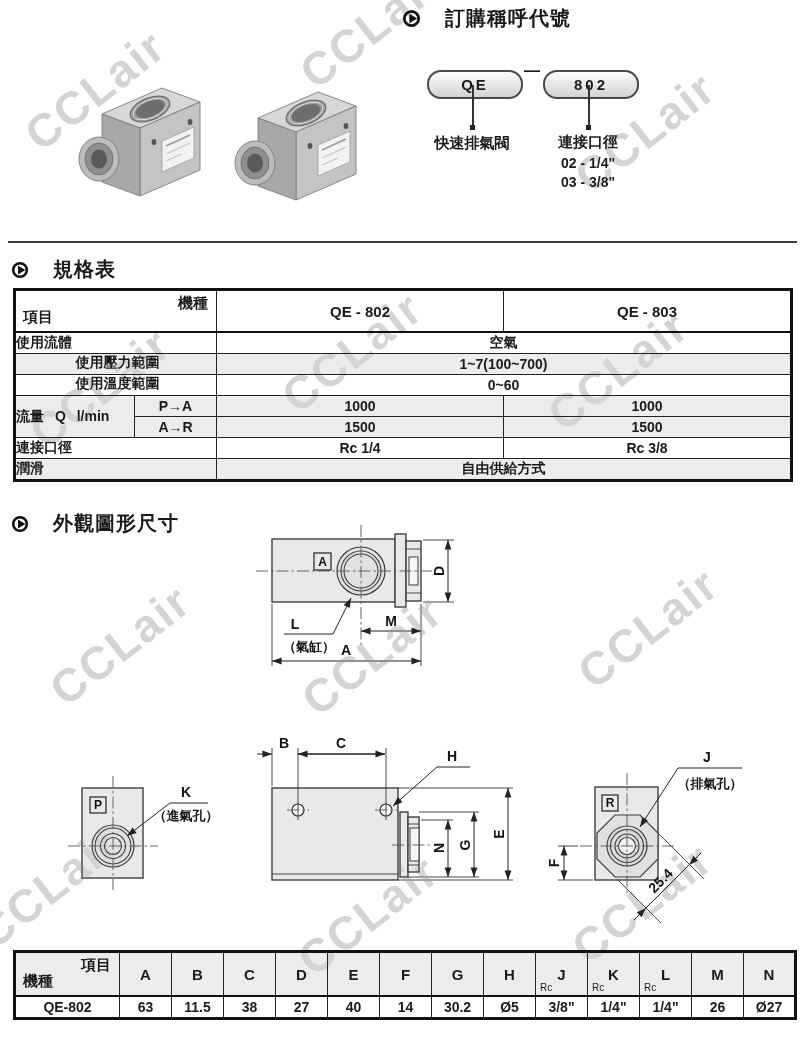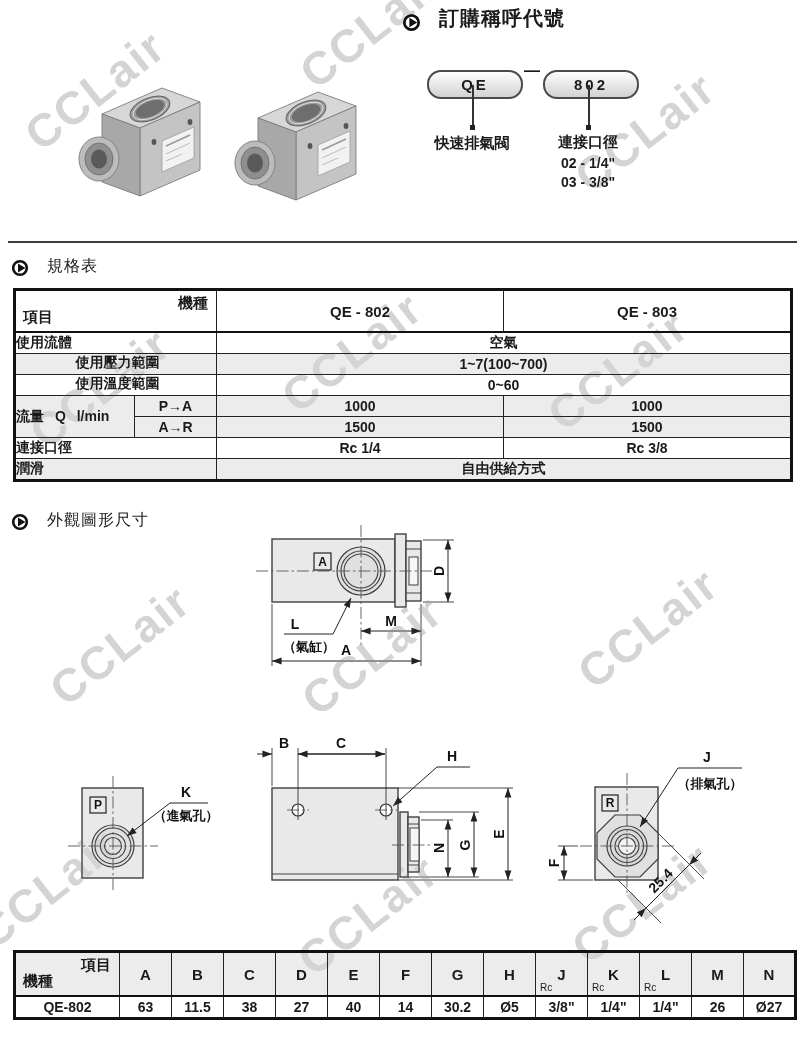--- a/index.html
+++ b/index.html
@@ -4,22 +4,22 @@
 <style>
   html,body{margin:0;padding:0;}
   body{width:800px;height:1045px;position:relative;background:#fff;overflow:hidden;
        font-family:"Liberation Sans","DejaVu Sans",sans-serif;color:#1a1a1a;}
   .abs{position:absolute;}
   
   .wm{position:absolute;transform:translate(-50%,-50%) rotate(-38deg);
       font-size:46px;font-weight:bold;letter-spacing:2px;color:#d4d4d4;
       mix-blend-mode:darken;white-space:nowrap;z-index:40;pointer-events:none;}
   
-  .sec{display:flex;align-items:flex-end;gap:18px;z-index:2;}
-  .sec .ttl{font-size:16px;font-weight:normal;letter-spacing:1px;}
+  .sec{display:flex;align-items:center;gap:24px;z-index:2;}
+  .sec .ttl{font-size:20px;font-weight:bold;letter-spacing:1px;}
   .ord-ttl{font-size:20px;font-weight:bold;letter-spacing:1px;}
   
   .pill{position:absolute;height:25px;border:2px solid #4a4a4a;border-radius:14px;
         background:linear-gradient(#fdfdfd,#d2d2d2);display:flex;align-items:center;justify-content:center;
         font-weight:bold;font-size:15px;letter-spacing:3px;z-index:2;margin-top:12px;}
   .stem{position:absolute;width:1.5px;background:#333;z-index:2;}
   .dot{position:absolute;width:5px;height:5px;background:#222;z-index:2;}
   .olabel{position:absolute;text-align:center;font-size:15px;font-weight:bold;z-index:2;}
   .oopts{position:absolute;font-size:14px;font-weight:bold;line-height:19px;z-index:2;}
   .dash{position:absolute;font-weight:bold;font-size:16px;z-index:2;}

